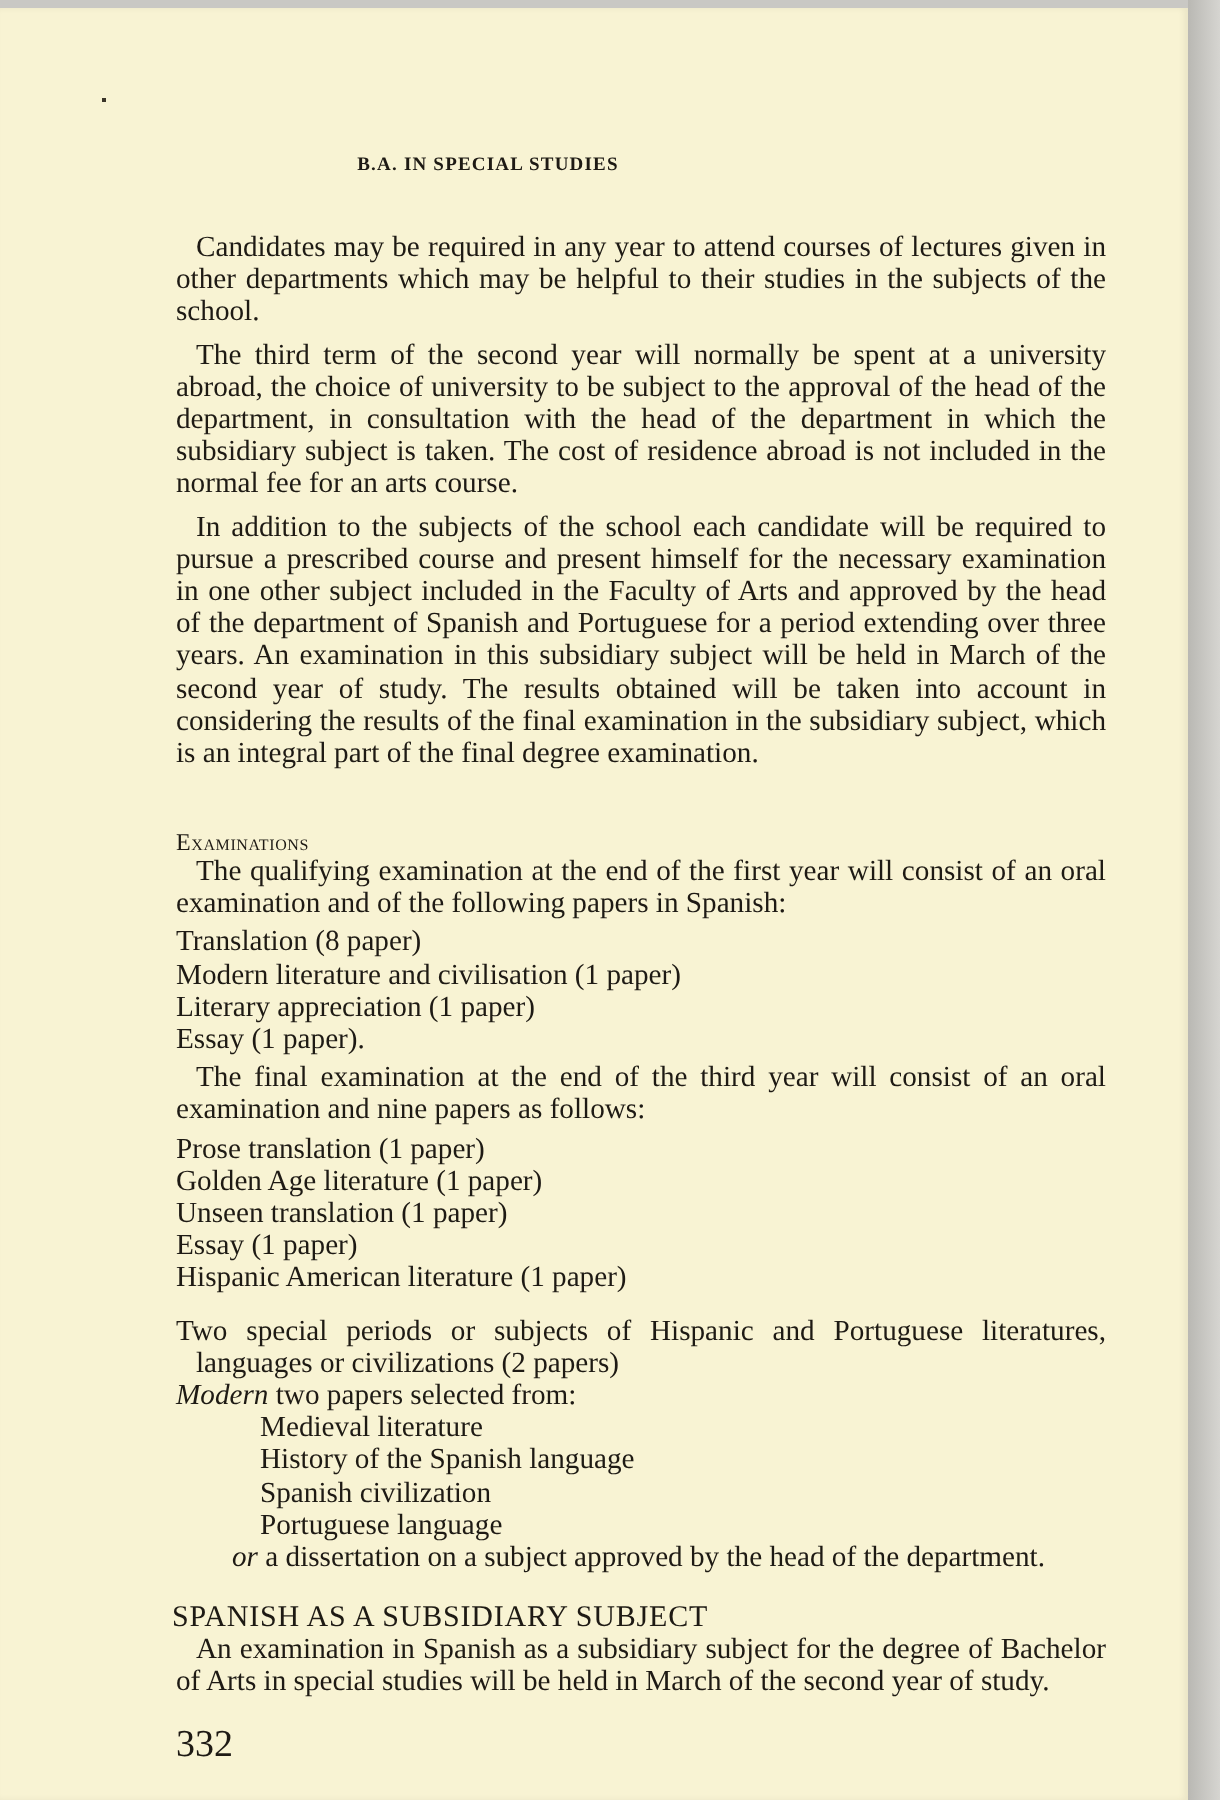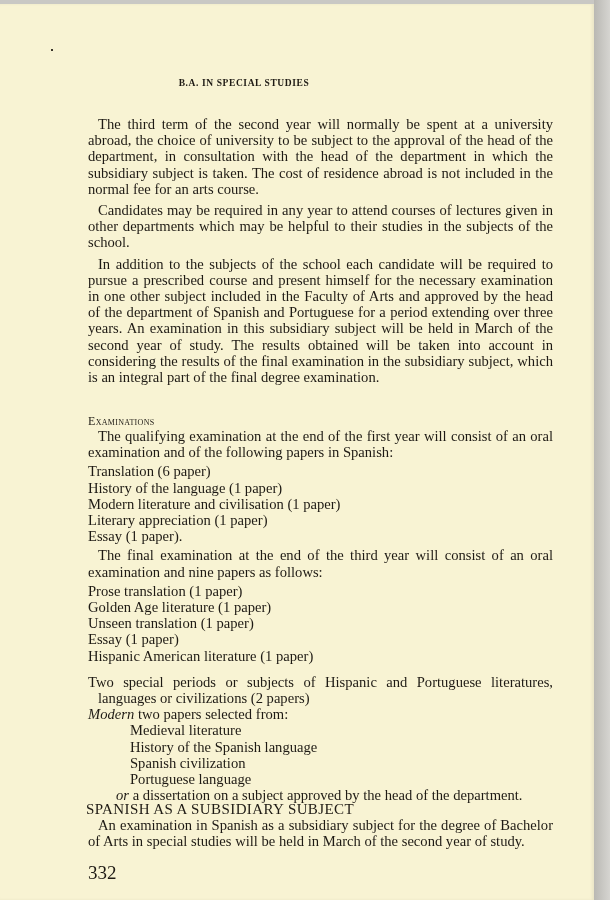--- a/index.html
+++ b/index.html
@@ -39,31 +39,30 @@
 </head>
 <body>
 
 <div class="page"></div>
 <div class="right-shadow"></div>
 <div class="speck"></div>
 
 <div class="running-head">B.A. IN SPECIAL STUDIES</div>
 
 <div class="block" style="top:116px;">
+  <p class="indent" style="margin-bottom:5px;">Candidates may be required in any year to attend courses of lectures given in other departments which may be helpful to their studies in the subjects of the school.</p>
   <p class="indent" style="margin-bottom:5px;">The third term of the second year will normally be spent at a university abroad, the choice of university to be subject to the approval of the head of the department, in consultation with the head of the department in which the subsidiary subject is taken.  The cost of residence abroad is not included in the normal fee for an arts course.</p>
-  <p class="indent" style="margin-bottom:5px;">Candidates may be required in any year to attend courses of lectures given in other departments which may be helpful to their studies in the subjects of the school.</p>
   <p class="indent">In addition to the subjects of the school each candidate will be required to pursue a prescribed course and present himself for the necessary examination in one other subject included in the Faculty of Arts and approved by the head of the department of Spanish and Portuguese for a period extending over three years.  An examination in this subsidiary subject will be held in March of the second year of study.  The results obtained will be taken into account in considering the results of the final examination in the subsidiary subject, which is an integral part of the final degree examination.</p>
 </div>
 
 <div class="block" style="top:414px;">
   <div class="smallcaps" style="line-height:14px;">Examinations</div>
   <p class="indent" style="margin-bottom:3px;">The qualifying examination at the end of the first year will consist of an oral examination and of the following papers in Spanish:</p>
   <div>
-    <div class="line">Translation (6 paper)</div>
-    <div class="line">History of the language (1 paper)</div>
+    <div class="line">Translation (8 paper)</div>
     <div class="line">Modern literature and civilisation (1 paper)</div>
     <div class="line">Literary appreciation (1 paper)</div>
     <div class="line">Essay (1 paper).</div>
   </div>
   <p class="indent" style="margin-top:3px;margin-bottom:3px;">The final examination at the end of the third year will consist of an oral examination and nine papers as follows:</p>
   <div>
     <div class="line">Prose translation (1 paper)</div>
     <div class="line">Golden Age literature (1 paper)</div>
     <div class="line">Unseen translation (1 paper)</div>
     <div class="line">Essay (1 paper)</div>

